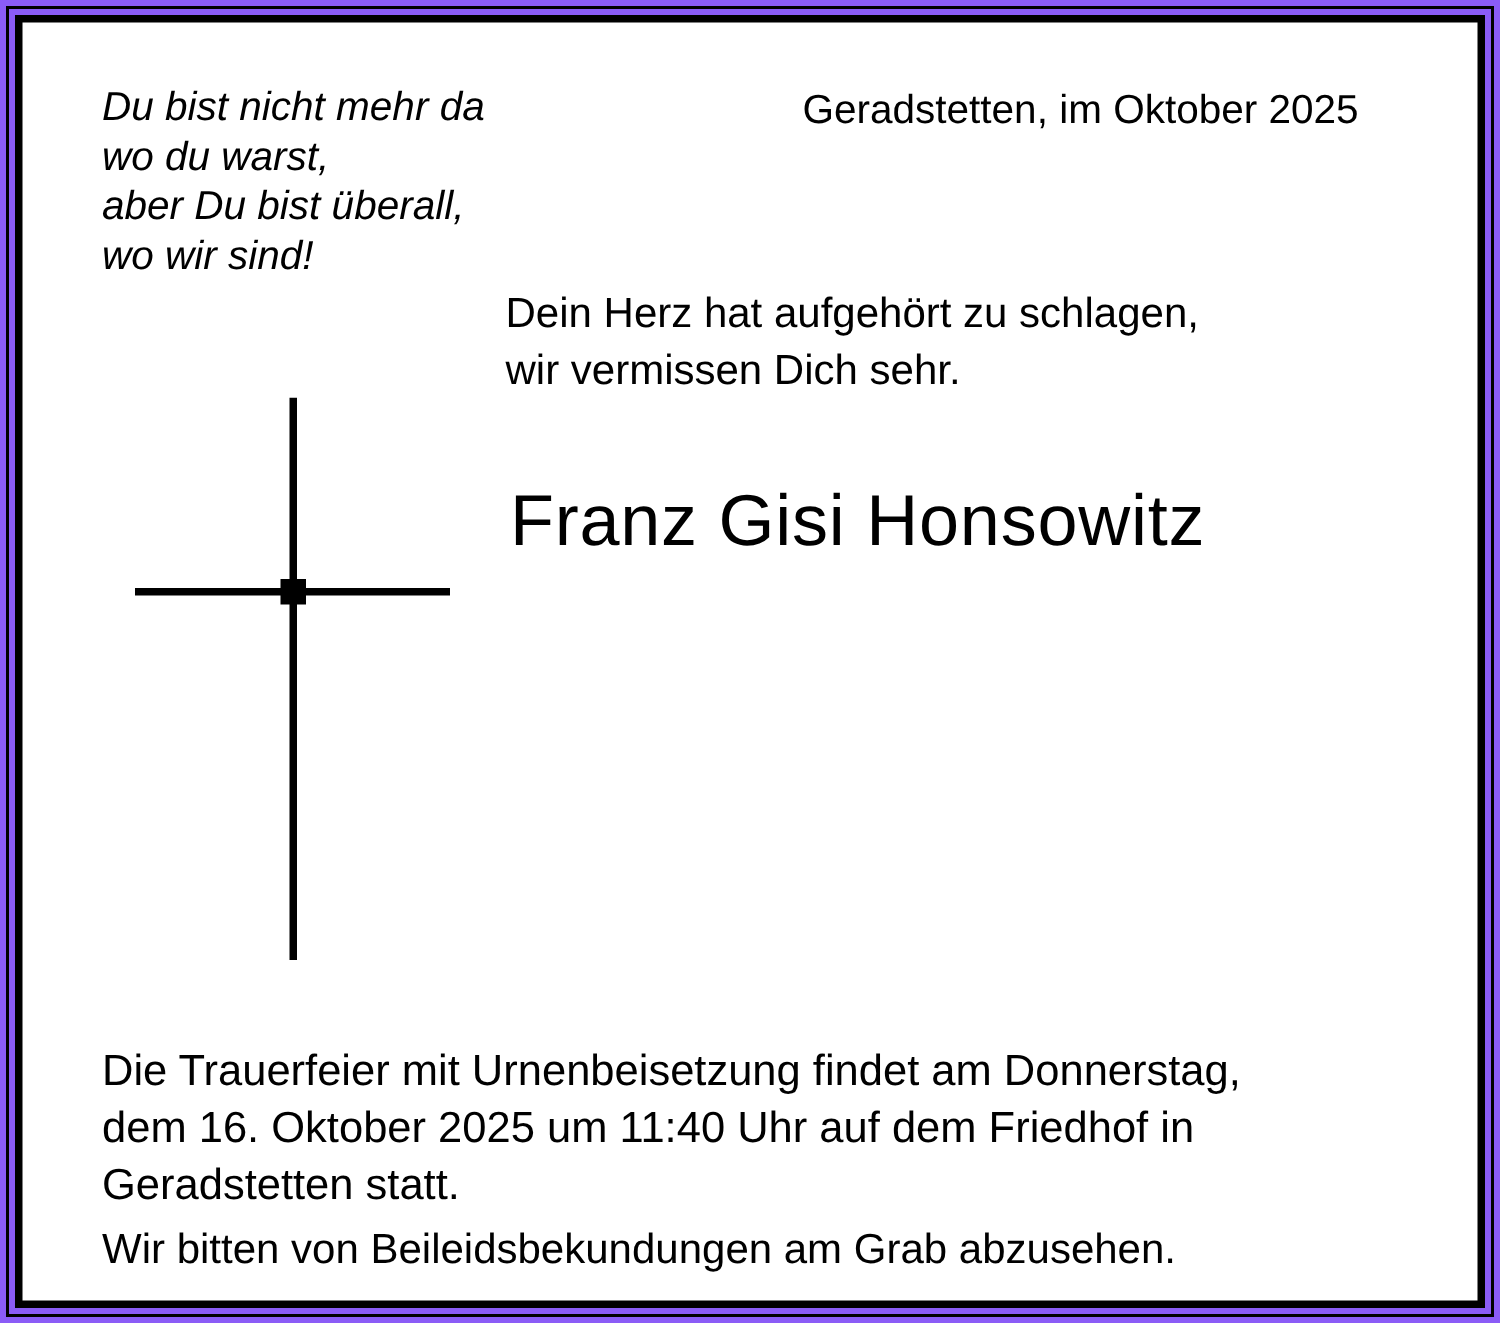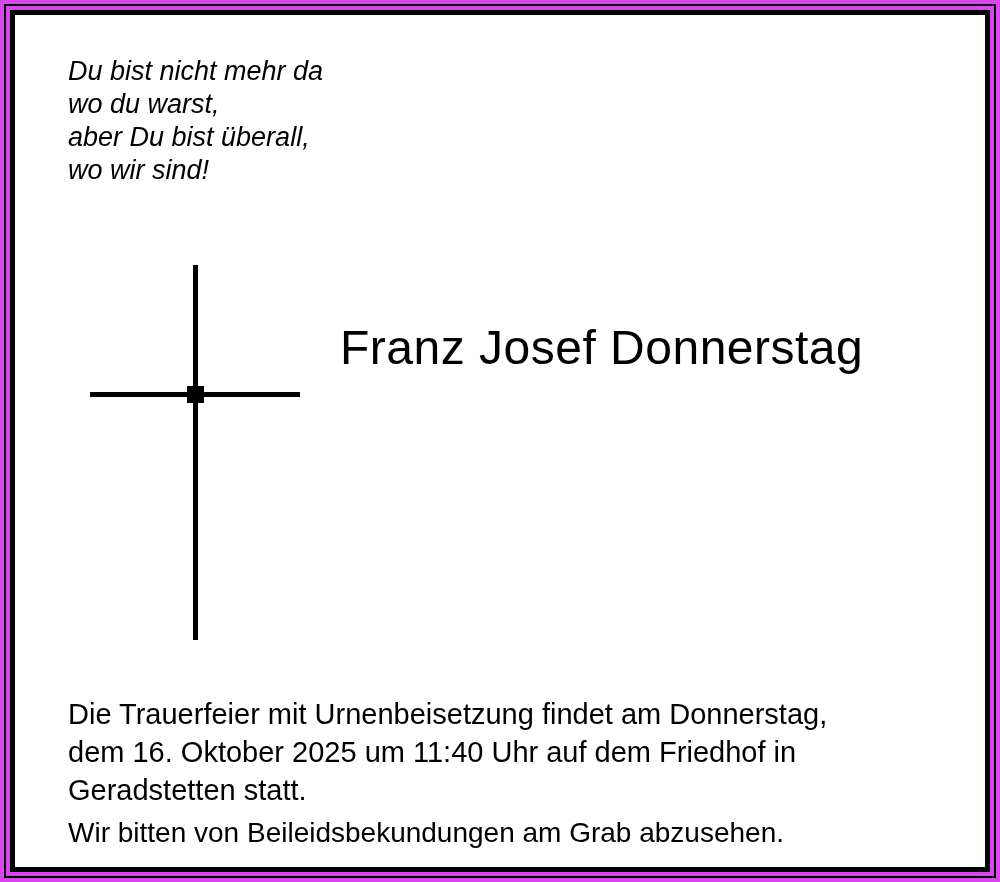--- a/index.html
+++ b/index.html
@@ -9,21 +9,21 @@
   }
   body {
     font-family: "Liberation Sans", sans-serif;
     color: #000000;
   }
   .page {
     position: relative;
     width: 1000px;
     height: 882px;
     box-sizing: border-box;
-    background: #d946ef;
+    background: #8b5cf6;
     overflow: hidden;
   }
   
   .frame-outer {
     position: absolute;
     left: 4px;
     top: 4px;
     right: 4px;
     bottom: 4px;
     border: 2px solid #000000;
@@ -134,31 +134,34 @@
 <div class="page">
   <div class="frame-outer"></div>
   <div class="frame-inner">
     <div class="content">
 
       <div class="verse">Du bist nicht mehr da
 wo du warst,
 aber Du bist überall,
 wo wir sind!</div>
 
+      <div class="place-date">Geradstetten, im Oktober 2025</div>
 
       <div class="cross">
         <svg width="220" height="375" viewBox="0 0 220 375" xmlns="http://www.w3.org/2000/svg">
           <rect x="103" y="0" width="5" height="375" fill="#000000"></rect>
           <rect x="0" y="127" width="210" height="5" fill="#000000"></rect>
           <rect x="97" y="121" width="17" height="17" fill="#000000"></rect>
         </svg>
       </div>
 
+      <div class="intro">Dein Herz hat aufgehört zu schlagen,
+wir vermissen Dich sehr.</div>
 
-      <div class="name">Franz Josef Donnerstag</div>
+      <div class="name">Franz Gisi Honsowitz</div>
 
 
 
       <div class="funeral">Die Trauerfeier mit Urnenbeisetzung findet am Donnerstag,
 dem 16. Oktober 2025 um 11:40 Uhr auf dem Friedhof in
 Geradstetten statt.</div>
 
       <div class="request">Wir bitten von Beileidsbekundungen am Grab abzusehen.</div>
 
     </div>

